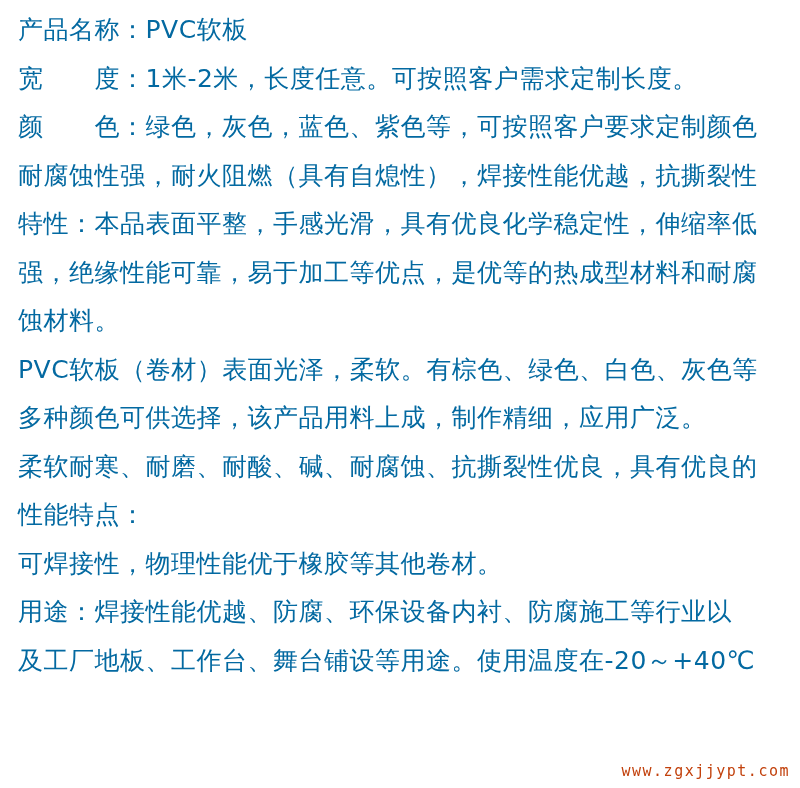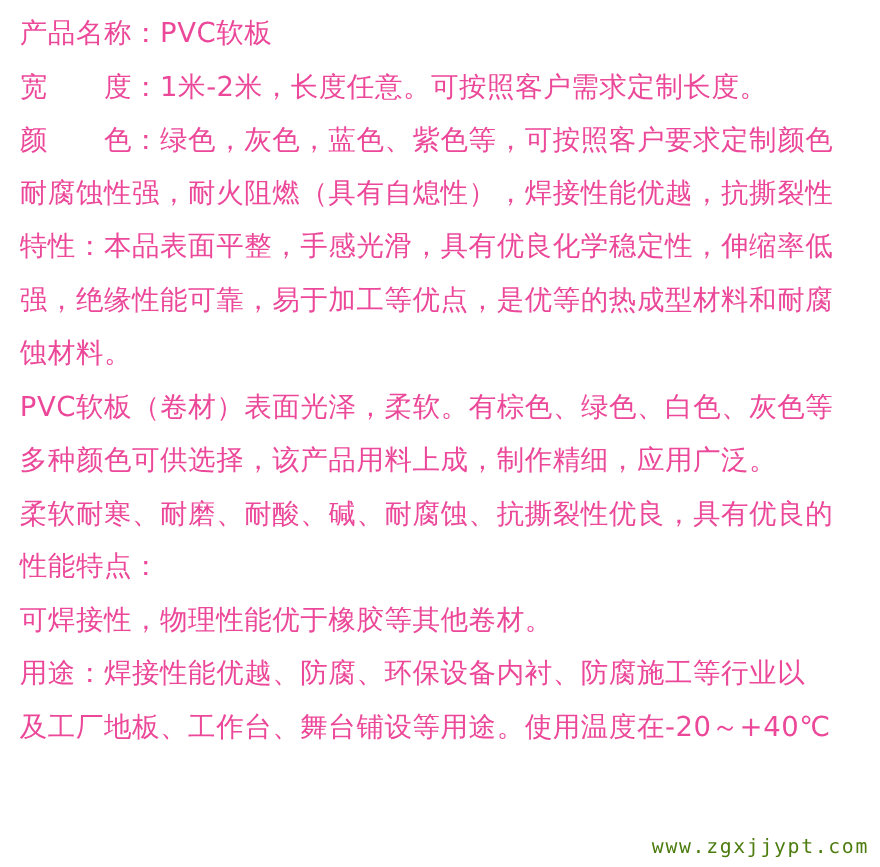--- a/index.html
+++ b/index.html
@@ -18,32 +18,32 @@
   .doc {
     position: absolute;
     top: 6px;
     left: 18px;
     right: 6px;
   }
   .line {
     font-size: 25px;
     line-height: 48.5px;
     height: 48.5px;
-    color: #ec4899;
+    color: #0369a1;
     letter-spacing: 0.5px;
     white-space: pre;
     font-weight: 400;
   }
   .watermark {
     position: absolute;
     right: 10px;
     bottom: 8px;
-    font-size: 18px;
+    font-size: 15px;
     letter-spacing: 1.5px;
-    color: #4d7c0f;
+    color: #c2410c;
     font-family: "DejaVu Sans Mono", monospace;
   }
 </style>
 </head>
 <body>
 
 <div class="page">
   <div class="doc">
     <div class="line">产品名称：PVC软板</div>
     <div class="line">宽　　度：1米-2米，长度任意。可按照客户需求定制长度。</div>

